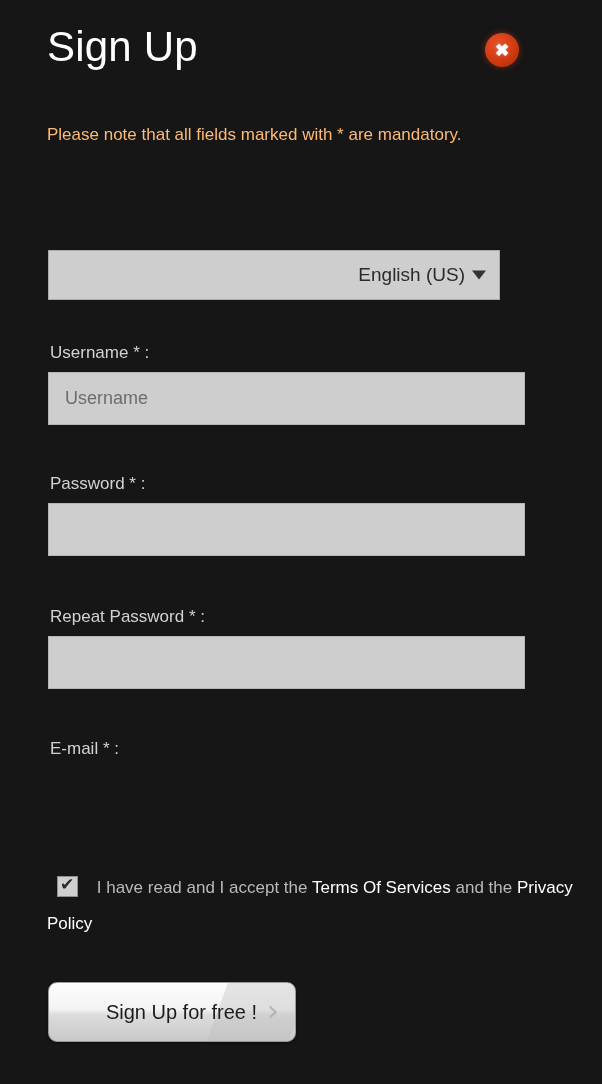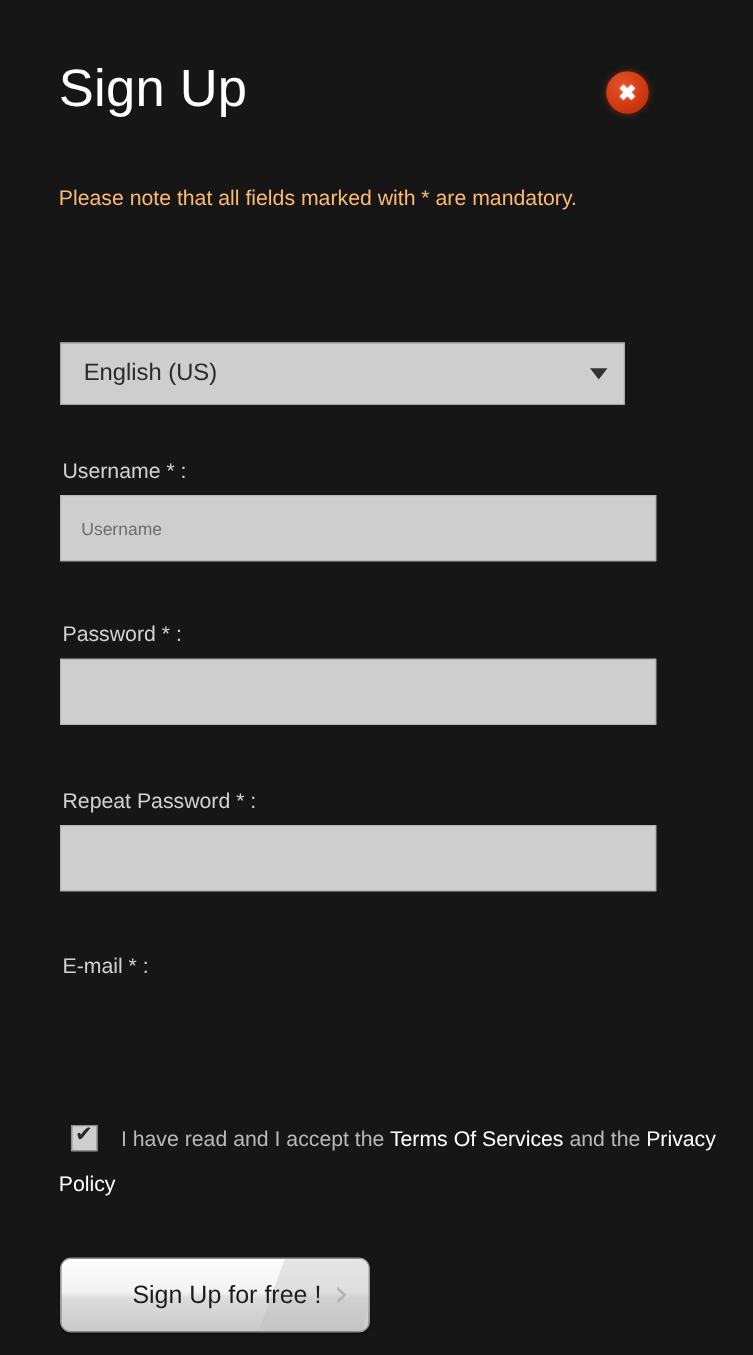--- a/index.html
+++ b/index.html
@@ -21,21 +21,20 @@
     width: 602px;
     height: 1084px;
     box-sizing: border-box;
     padding: 0;
   }
 
   
   .header {
     position: relative;
     height: 92px;
-    margin-top: 24px;
   }
   .title {
     position: absolute;
     left: 47px;
     top: 22px;
     font-size: 42px;
     font-weight: 300;
     color: #ffffff;
     letter-spacing: 0.2px;
     line-height: 50px;
@@ -98,20 +97,21 @@
     box-sizing: border-box;
     background: #cecece;
     border: 1px solid #a9a9a9;
     color: #2b2b2b;
     font-size: 19px;
     font-family: "Liberation Sans", sans-serif;
     padding: 0 34px 0 18px;
     line-height: 48px;
     cursor: pointer;
     display: block;
+    text-align: right;
   }
   .lang-value {
     display: block;
     font-size: 19px;
     color: #2b2b2b;
   }
   .lang-arrow {
     position: absolute;
     right: 14px;
     top: 50%;
@@ -137,21 +137,21 @@
     line-height: 20px;
     white-space: nowrap;
   }
   .field-input {
     display: block;
     box-sizing: border-box;
     width: 477px;
     height: 53px;
     background: #cecece;
     border: 1px solid #b6b6b6;
-    font-size: 14px;
+    font-size: 18px;
     font-family: "Liberation Sans", sans-serif;
     color: #3a3a3a;
     padding: 0 16px;
     outline: none;
   }
   .field-input::placeholder {
     color: #6d6d6d;
     opacity: 1;
   }
 

